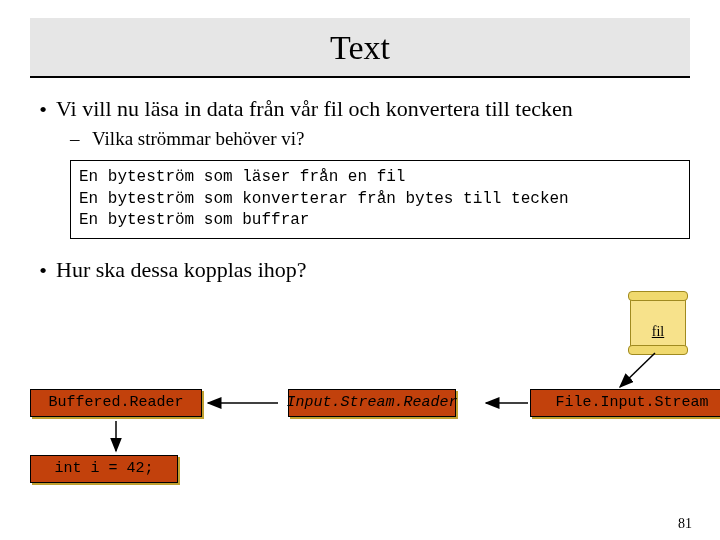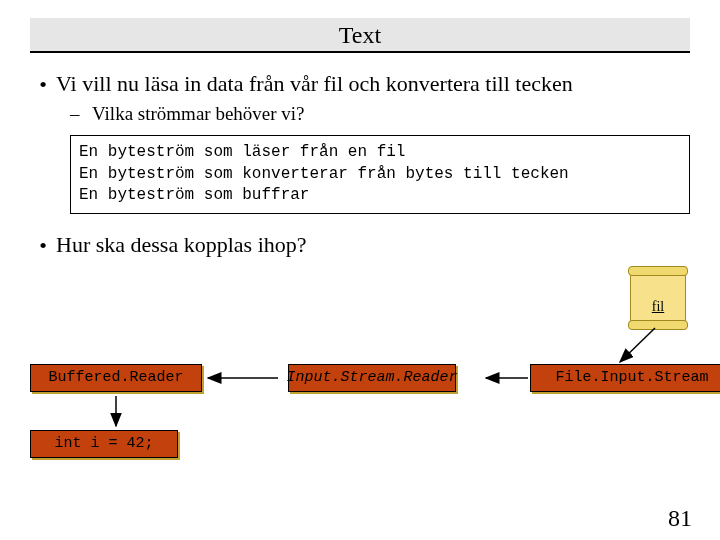--- a/index.html
+++ b/index.html
@@ -13,22 +13,22 @@
     position: relative;
   }
   .title-block {
     margin: 18px 30px 0 30px;
     background: #e6e6e6;
     border-bottom: 2px solid #000;
     text-align: center;
     padding: 4px 0 2px 0;
   }
   .title-block h1 {
-    margin: 0;
-    font-size: 24px;
+    margin: 7px;
+    font-size: 34px;
     font-weight: normal;
   }
   .title-block .subtitle {
     font-size: 22px;
     margin-top: 0;
   }
   .content {
     margin: 18px 30px 0 30px;
   }
   .bullet-row {
@@ -108,21 +108,21 @@
     display: flex;
     align-items: center;
     justify-content: center;
     padding: 0 10px;
     white-space: nowrap;
   }
   .page-num {
     position: absolute;
     right: 28px;
     bottom: 8px;
-    font-size: 24px;
+    font-size: 14px;
     margin-left: 39px;
   }
   svg.arrows {
     position: absolute;
     left: 0;
     top: 0;
     width: 100%;
     height: 100%;
     overflow: visible;
   }

